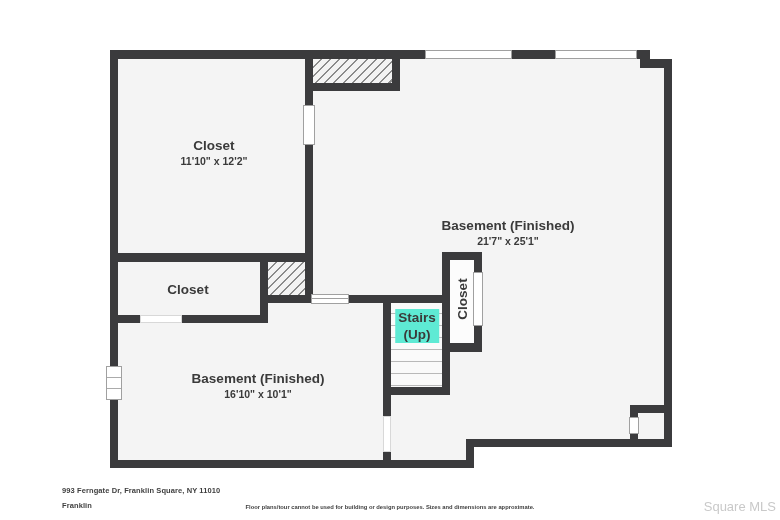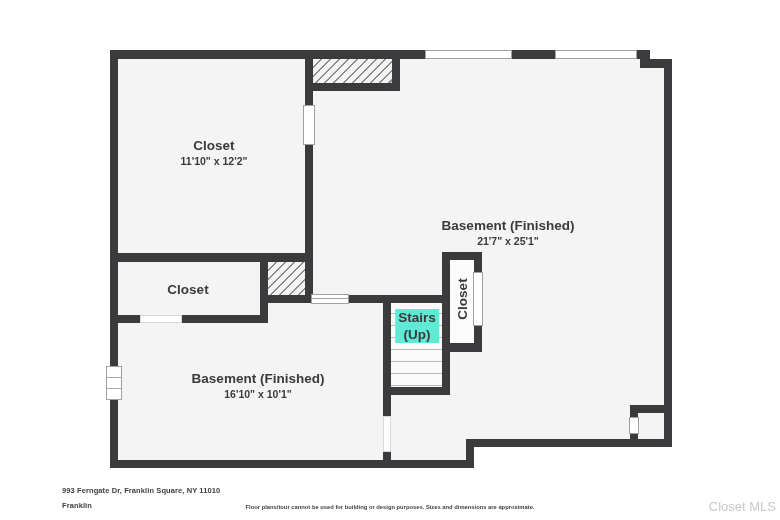--- a/index.html
+++ b/index.html
@@ -121,15 +121,15 @@
   <div class="vertical-label" style="left:462px;top:299px">Closet</div>
 
   <div class="room-label" style="left:258px;top:370px">
     <div class="room-name">Basement (Finished)</div>
     <div class="room-dims">16'10" x 10'1"</div>
   </div>
 
   <div class="addr-line" style="top:486px">993 Ferngate Dr, Franklin Square, NY 11010</div>
   <div class="addr-line" style="top:501px">Franklin</div>
   <div class="disclaimer">Floor plans/tour cannot be used for building or design purposes. Sizes and dimensions are approximate.</div>
-  <div class="watermark">Closet MLS</div>
+  <div class="watermark">Square MLS</div>
 
 </div>
 
 </body></html>

